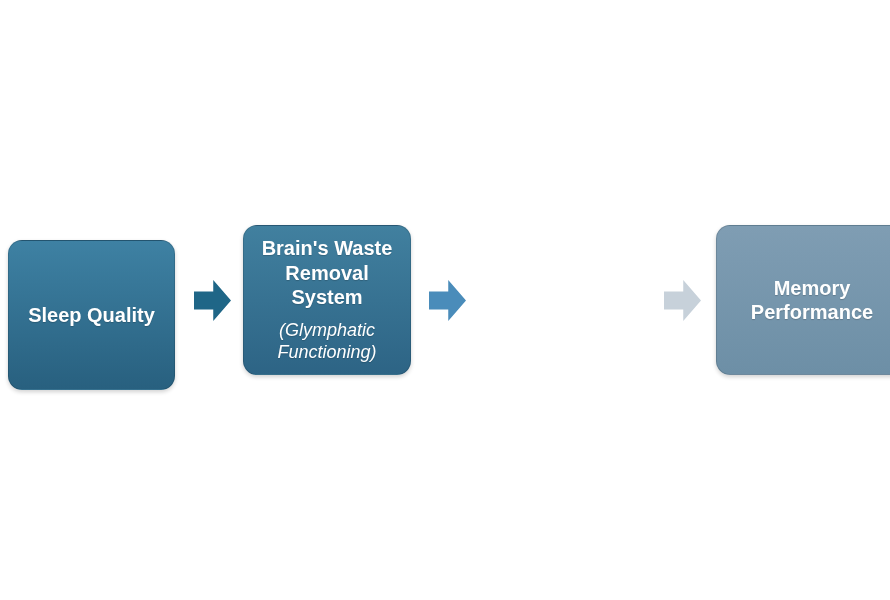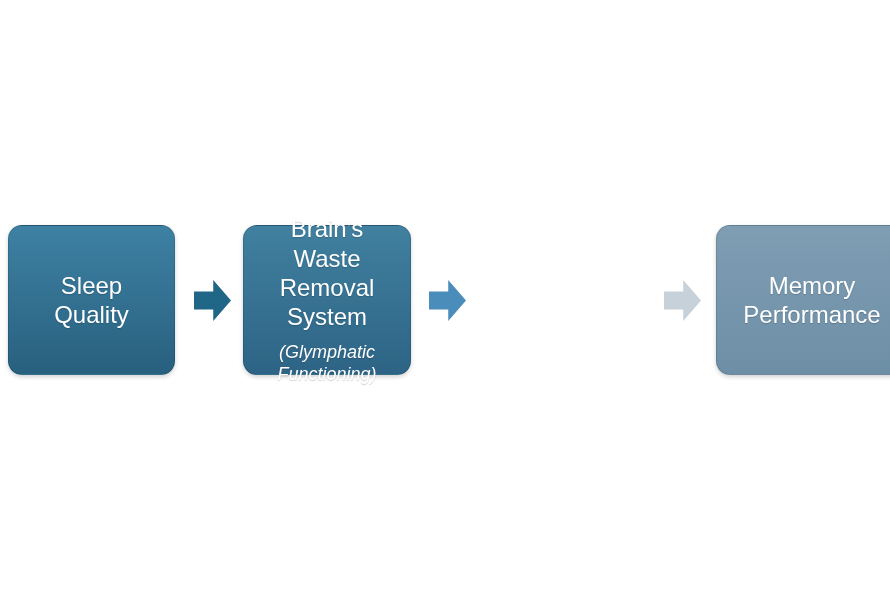--- a/index.html
+++ b/index.html
@@ -26,33 +26,33 @@
     box-sizing: border-box;
     display: flex;
     flex-direction: column;
     justify-content: center;
     align-items: center;
     text-align: center;
     color: #ffffff;
     padding: 8px 16px;
   }
   .flow-box .box-title {
-    font-size: 24px;
+    font-size: 20px;
     line-height: 1.22;
-    font-weight: 400;
+    font-weight: 700;
     text-shadow: 0 1px 1px rgba(0,0,0,0.18);
   }
   .flow-box .box-subtitle {
     font-size: 18px;
     line-height: 1.25;
     font-style: italic;
     margin-top: 9px;
     text-shadow: 0 1px 1px rgba(0,0,0,0.18);
   }
-  .box-1 { left: 8px; }
+  .box-1 { left: 8px; margin-top: 15px; }
   .box-2 { left: 243px; width: 168px; }
   .box-3 { left: 480px; }
   .box-4 { left: 716px; width: 192px; }
 
   .flow-arrow {
     position: absolute;
     top: 280px;
     width: 37px;
     height: 41px;
     clip-path: polygon(0 28%, 52% 28%, 52% 0, 100% 50%, 52% 100%, 52% 72%, 0 72%);

